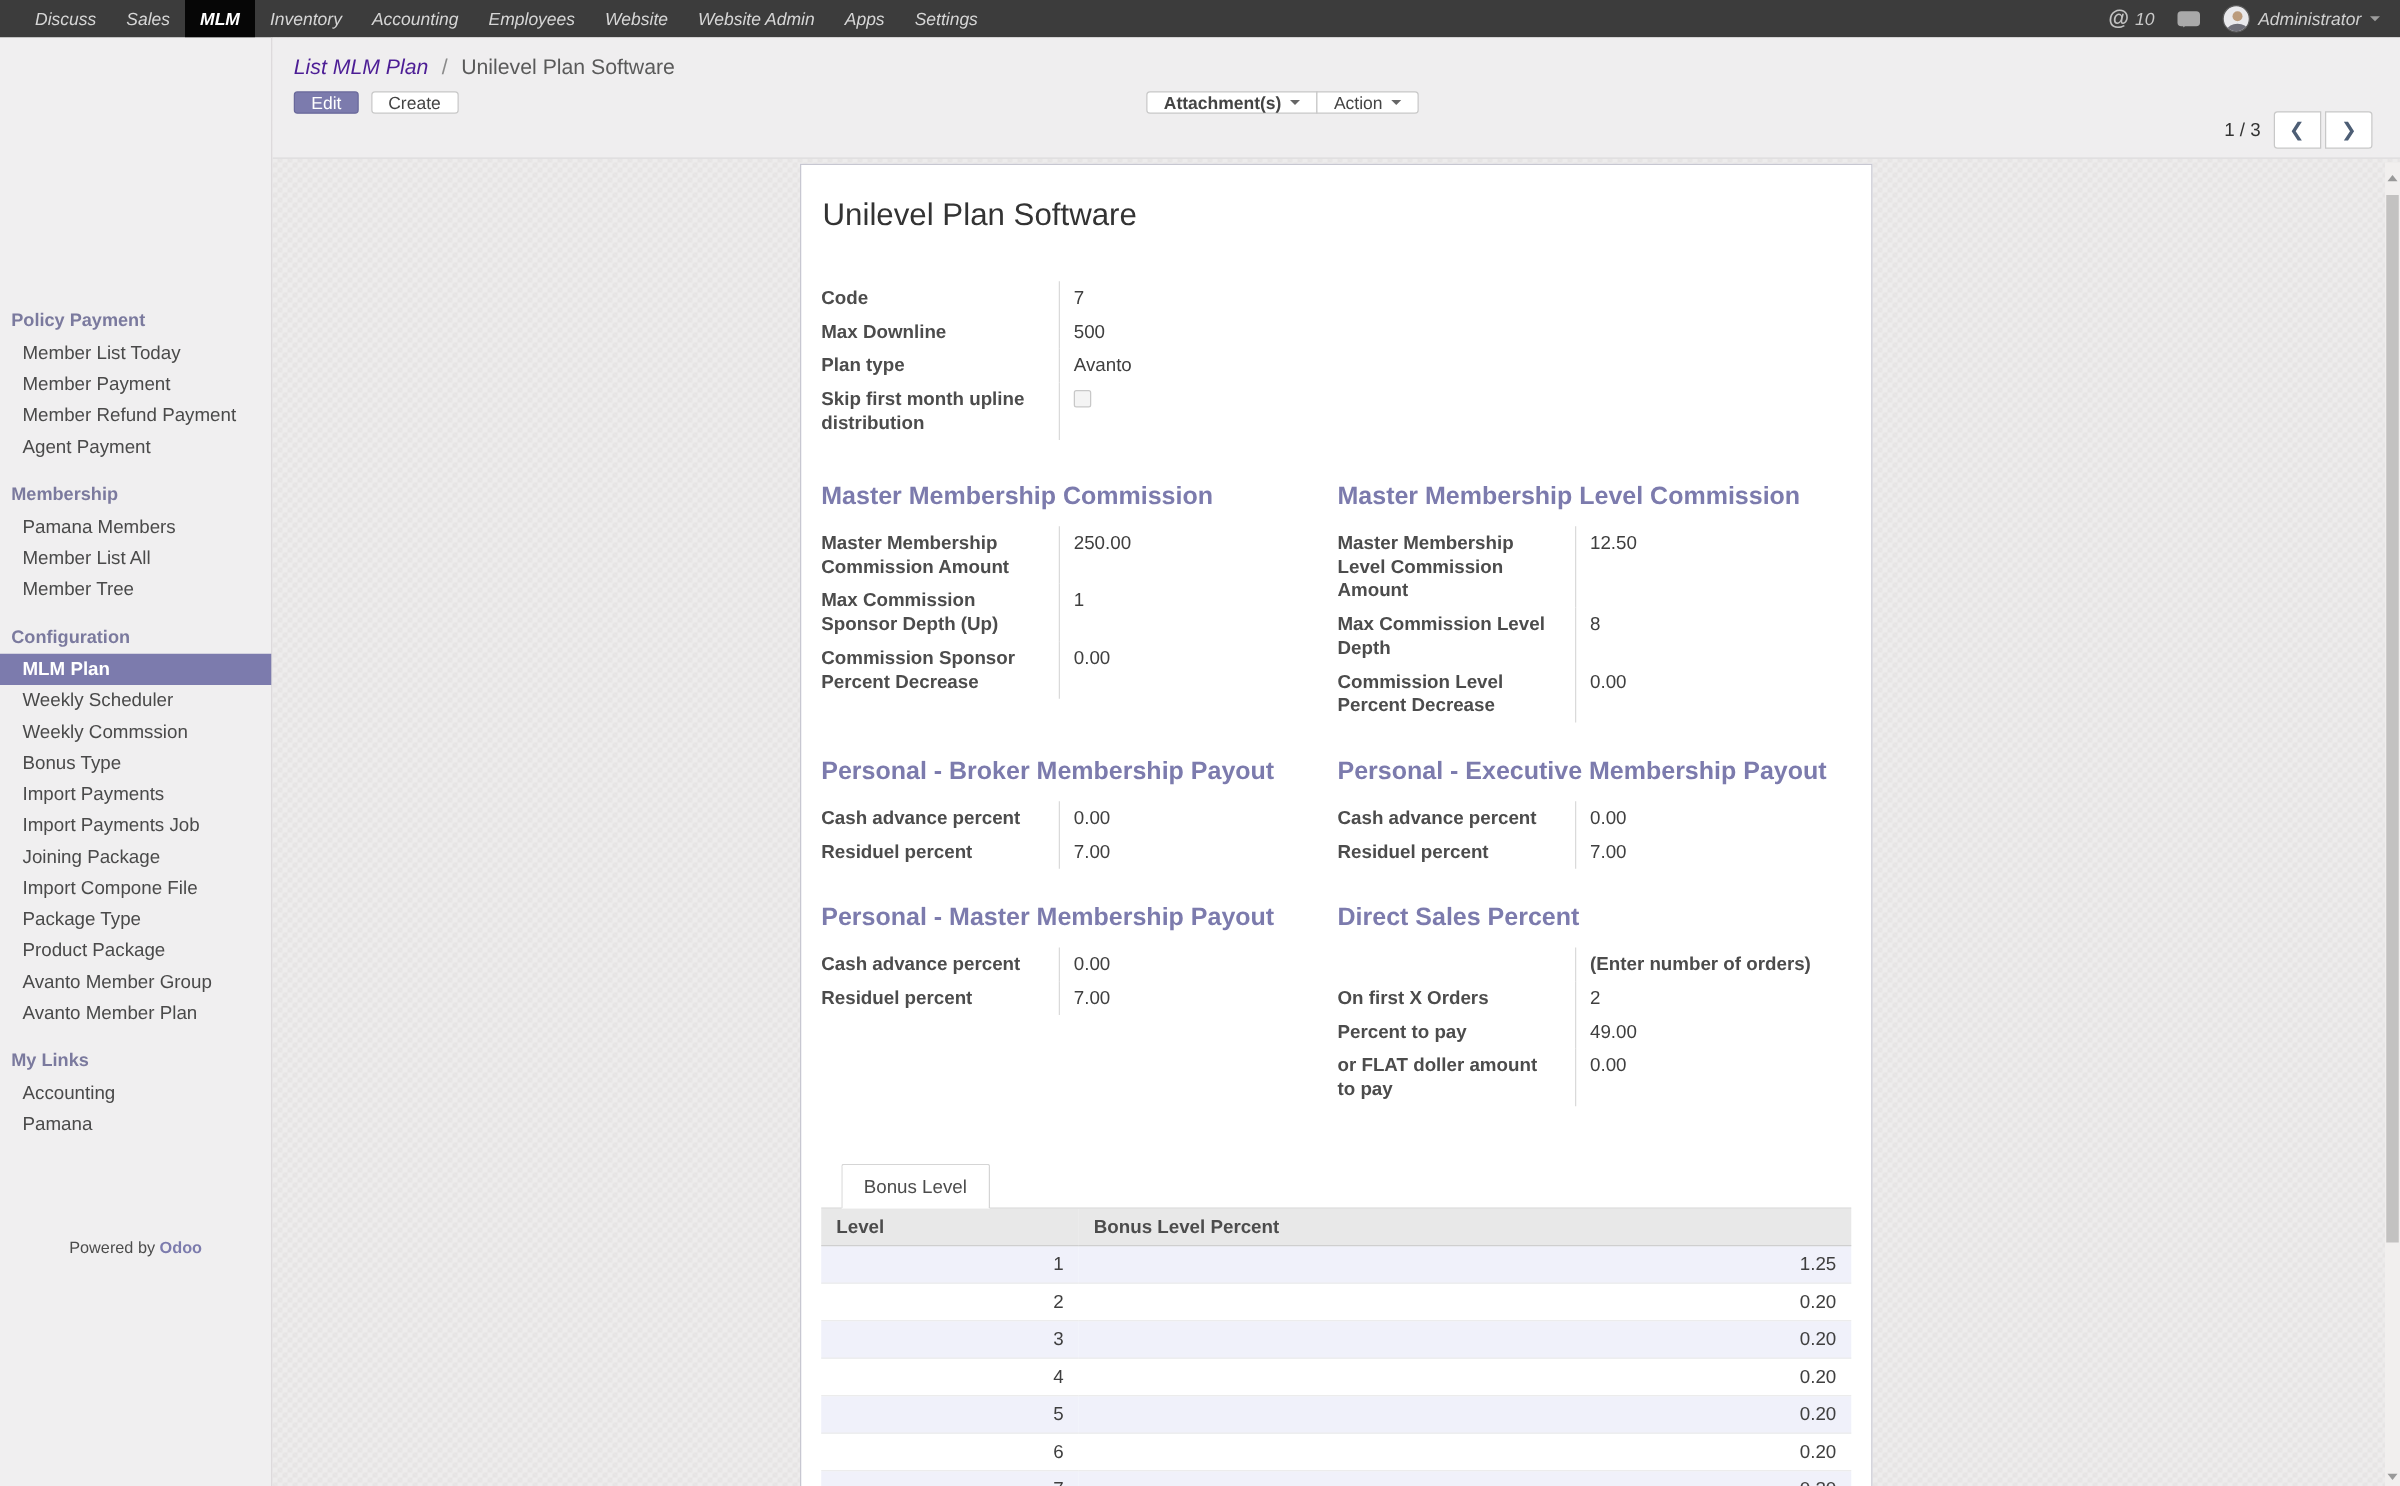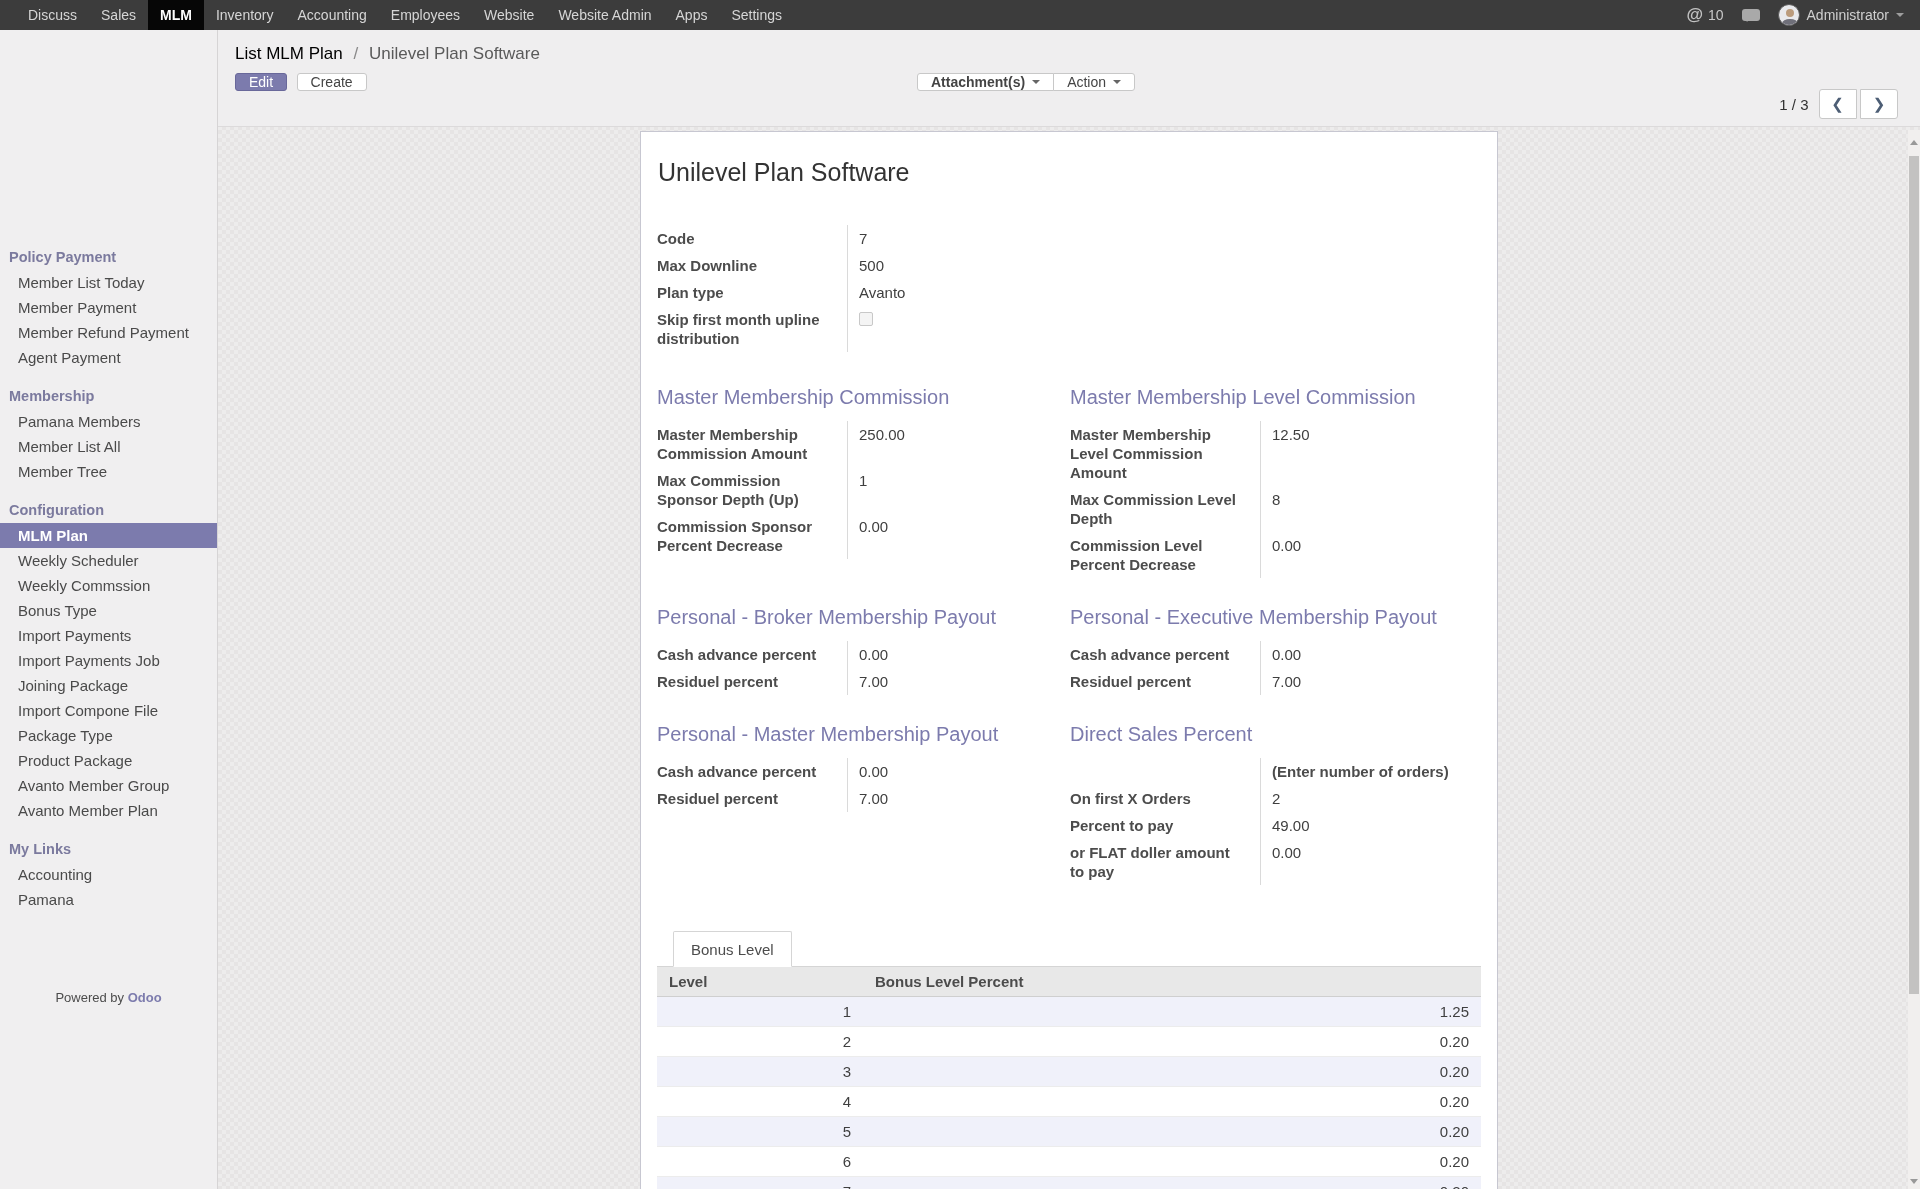--- a/index.html
+++ b/index.html
@@ -1,20 +1,20 @@
 <!DOCTYPE html>
 <html><head>
 <meta charset="utf-8">
 <style>
   * { margin:0; padding:0; box-sizing:border-box; }
   html,body { width:1920px; height:1189px; overflow:hidden; }
   body { font-family:"Liberation Sans","DejaVu Sans",sans-serif; position:relative; background:#edecec; }
 
   
-  .topbar { height:30px; background:#3c3c3c; display:flex; align-items:stretch; justify-content:space-between; }
+  .topbar { height:30px; background:#3c3c3c; display:flex; align-items:stretch; justify-content:space-between;font-style:italic; }
   .menubar { display:flex; align-items:stretch; padding-left:16px; }
   .menu-item { color:#d6d6d6; font-size:14px; line-height:30px; padding:0 12px; cursor:pointer; }
   .menu-item.active { background:#060606; color:#fff; font-weight:bold; }
   .systray { display:flex; align-items:center; gap:18px; padding-right:16px; color:#c9c9c9; }
   .mention { display:flex; align-items:center; gap:5px; font-size:14px; }
   .mention .at { font-size:17px; font-weight:bold; color:#c2c2c2; }
   .bubble { position:relative; display:inline-block; width:18px; height:12px; background:#a9a9a9; border-radius:3px; }
   .bubble:after { content:""; position:absolute; left:3px; bottom:-5px; border:4px solid transparent; border-top-color:#a9a9a9; border-left-width:2px; border-right-width:3px; }
   .user-block { display:flex; align-items:center; gap:7px; }
   .avatar { width:22px; height:22px; border-radius:50%; background:#e9e9ec; position:relative; overflow:hidden; display:inline-block; border:1px solid #5a5a5a; }
@@ -37,21 +37,21 @@
 
   
   .main { flex:1; position:relative; overflow:hidden;
     background-color:#edecec;
     background-image:
       linear-gradient(45deg,#e6e4e4 25%,transparent 25%,transparent 75%,#e6e4e4 75%),
       linear-gradient(45deg,#e6e4e4 25%,transparent 25%,transparent 75%,#e6e4e4 75%);
     background-size:8px 8px; background-position:0 0,4px 4px; }
   .main-header { height:97px; background:#efeeef; border-bottom:1px solid #dcdadb; padding:14px 0 0 17px; position:relative; }
   .breadcrumb { font-size:17px; }
-  .breadcrumb a { color:#000000; text-decoration:none; cursor:pointer; }
+  .breadcrumb a { color:#4c1d95; text-decoration:none; cursor:pointer;font-style:italic; }
   .breadcrumb .sep { color:#8a8a8a; margin:0 6px; }
   .breadcrumb .current { color:#5a5a5a; }
   .btnrow { margin-top:9px; position:relative; height:31px; }
   .btn { display:inline-flex; align-items:center; height:18px; padding:0 13px; font-size:14px; border-radius:3px;
          background:#fff; border:1px solid #c8c8c8; color:#444; cursor:pointer; font-family:inherit; }
   .btn.primary { background:#7c7bad; border-color:#69689a; color:#fff; }
   .btn + .btn { margin-left:5px; }
   .center-btns { position:absolute; left:666px; top:0; display:flex; }
   .center-btns .btn { border-radius:0; margin-left:-1px; }
   .center-btns .btn:first-child { border-radius:3px 0 0 3px; margin-left:16px;font-weight:bold; }
@@ -68,21 +68,21 @@
   .sheet h1 { font-size:25px; font-weight:normal; color:#333; margin:0 0 38px 1px; }
 
   .frow { display:flex; }
   .flabel { width:190px; flex:none; font-weight:bold; color:#4c4c4c; font-size:15px; line-height:19px; padding:4px 12px 4px 0; }
   .fvalue { flex:1; border-left:1px solid #dadada; font-size:15px; line-height:19px; color:#3f3f3f; padding:4px 0 4px 11px; }
   .fvalue.bold { font-weight:bold; color:#4c4c4c; }
   .checkbox { display:inline-block; width:14px; height:14px; border:1px solid #c8c8c8; background:#f4f4f4; border-radius:2px; margin-top:2px; }
 
   .top-group { width:413px; margin-bottom:6px; }
   .groups-grid { display:grid; grid-template-columns:413px 413px; }
-  .fgroup h2 { font-size:20px; font-weight:normal; color:#7c7bad; margin:28px 0 12px; }
+  .fgroup h2 { font-size:20px; font-weight:bold; color:#7c7bad; margin:28px 0 12px; }
 
   
   .tabbar { margin-top:46px; border-bottom:1px solid #d5d5d5; padding-left:16px; }
   .tab { display:inline-block; padding:9px 17px 8px; background:#fff; border:1px solid #d5d5d5; border-bottom:1px solid #fff;
          margin-bottom:-1px; border-radius:2px 2px 0 0; font-size:15px; color:#4c4c4c; cursor:pointer; }
   table.list { width:100%; border-collapse:collapse; font-size:15px; margin-top:0; }
   table.list th { background:#e8e8e8; font-weight:bold; color:#4c4c4c; text-align:left; padding:6px 12px; border-bottom:1px solid #cfcfcf; }
   table.list th.col-level { width:25%; }
   table.list td { padding:6px 12px; color:#3f3f3f; border-bottom:1px solid #ececec; }
   table.list td.num { text-align:right; }

